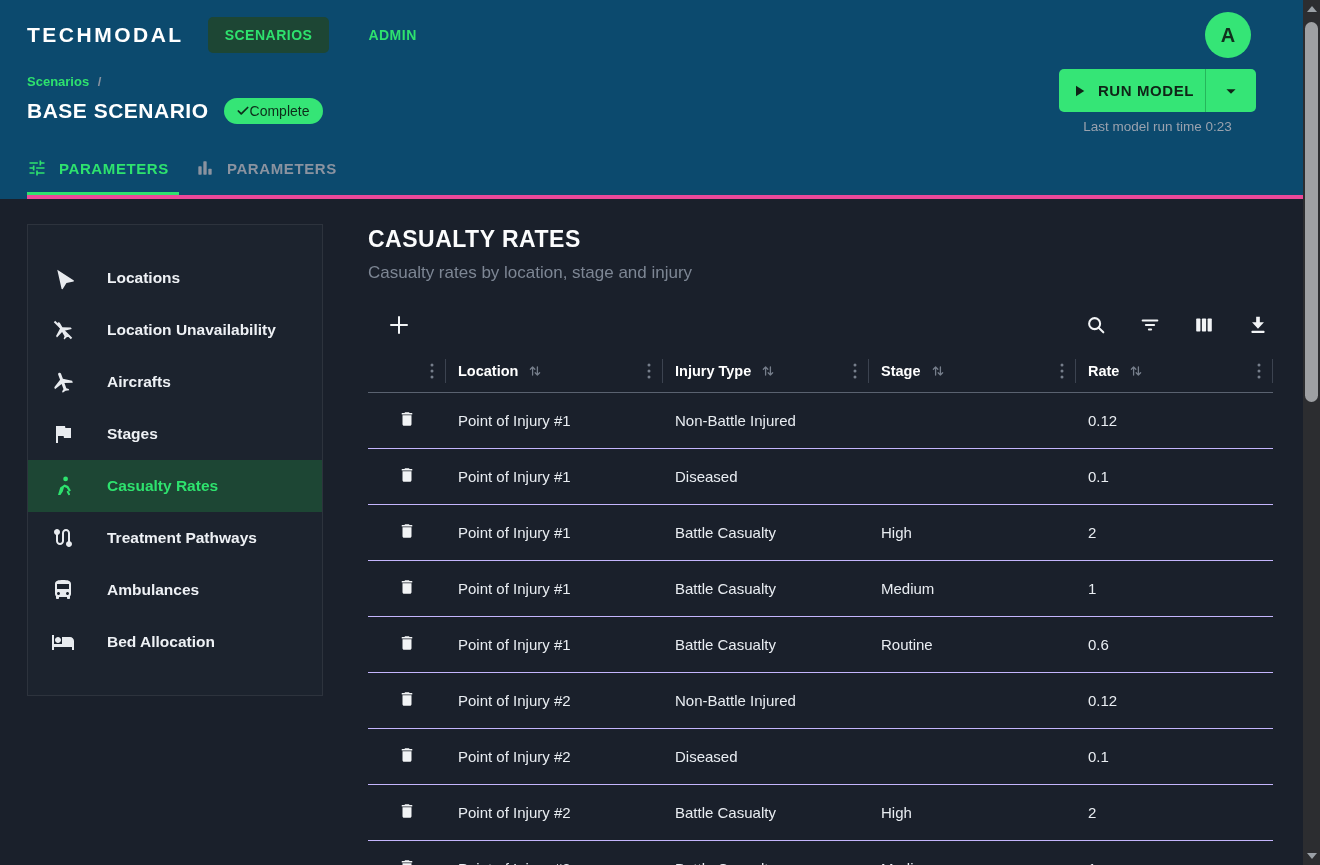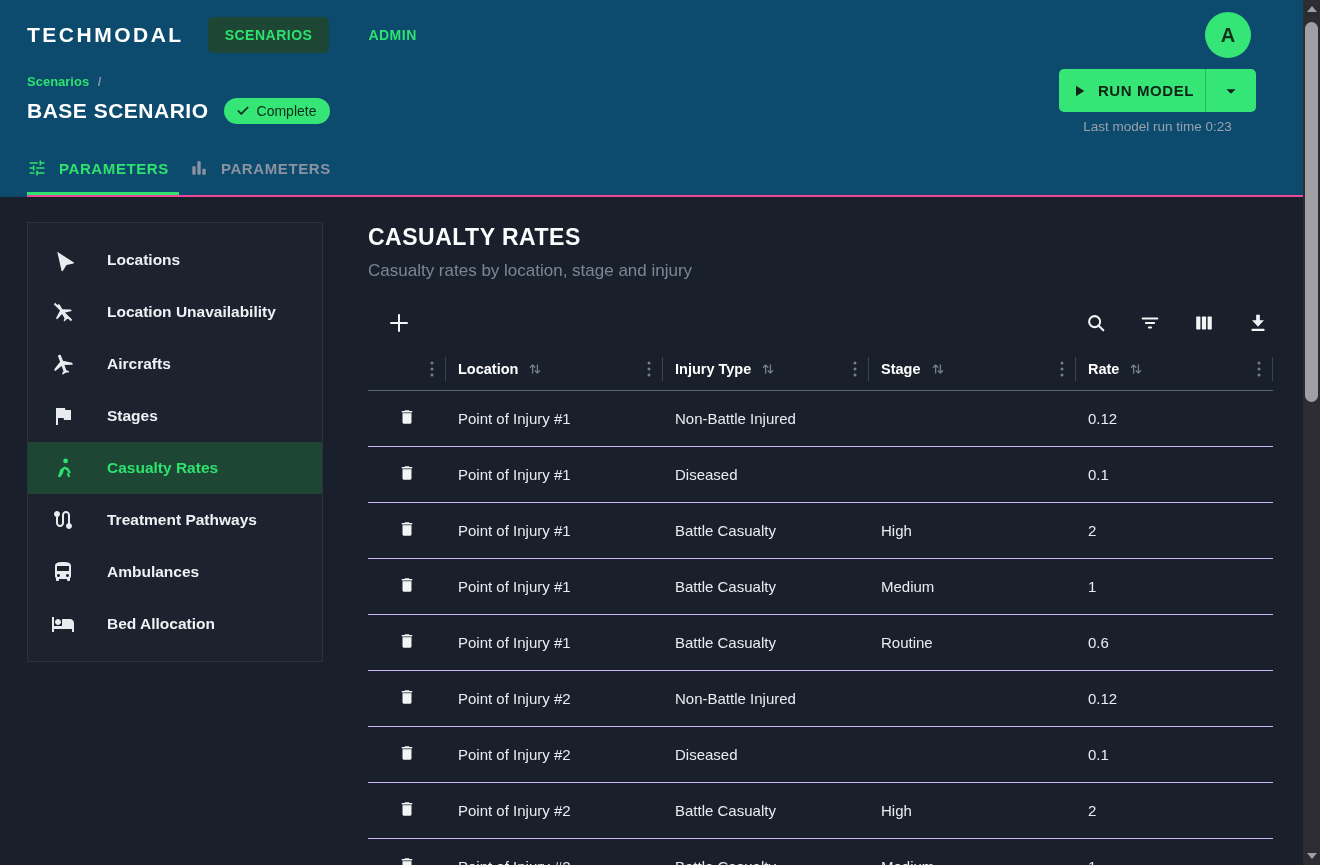--- a/index.html
+++ b/index.html
@@ -20,43 +20,43 @@
               padding:10px 17px; border-radius:5px; cursor:pointer; }
   .nav-item.active { background:#1d4634; }
   .avatar { position:absolute; top:12px; right:52px; width:46px; height:46px; border-radius:50%;
             background:#35e576; color:#11301e; font-size:20px; font-weight:700;
             display:flex; align-items:center; justify-content:center; cursor:pointer; }
   .breadcrumb { font-size:13px; font-weight:700; margin-top:4px; }
   .breadcrumb .parent { color:#2ee26e; cursor:pointer; }
   .breadcrumb .sep { color:#8b93a0; margin-left:5px; }
   .title-row { display:flex; align-items:center; gap:15px; margin-top:7px; height:30px; }
   .scenario-title { font-size:21px; font-weight:800; letter-spacing:.5px; color:#fff; }
-  .status-badge { display:inline-flex; align-items:center; gap:7px; background:#35e576; color:#0d2d1a;
+  .status-badge { display:inline-flex; align-items:center; background:#35e576; color:#0d2d1a;
                   font-size:14px; font-weight:500; border-radius:15px; padding:5px 14px 5px 12px; }
   .run-group { position:absolute; top:69px; right:47px; width:197px; text-align:center; }
   .run-button { display:flex; width:197px; height:43px; background:#35e576; border:none; border-radius:5px;
                 cursor:pointer; overflow:hidden; padding:0; }
   .run-main { flex:1; display:flex; align-items:center; justify-content:center; gap:10px;
               font-family:inherit; font-size:15px; font-weight:700; letter-spacing:.6px; color:#0f2417;
               border-right:1px solid #25b65b; }
   .run-caret { width:50px; display:flex; align-items:center; justify-content:center; }
   .last-run { margin-top:7px; font-size:13.5px; color:#9aa2ae; }
 
   
-  .tabbar { display:flex; gap:10px; margin-top:20px; border-bottom:2px solid #ec4899; }
+  .tabbar { display:flex; gap:16px; margin-top:20px; border-bottom:4px solid #ec4899; }
   .tab { display:flex; align-items:center; gap:12px; font-size:15px; font-weight:700; letter-spacing:.6px;
          color:#8b93a0; padding:12px 10px 14px 0; cursor:pointer; border-bottom:3px solid transparent; }
   .tab.active { color:#2ee26e; border-bottom-color:#2ee26e; }
   .tab svg { flex:0 0 auto; }
 
   
   .content { display:flex; padding:25px 30px 0 27px; height:667px; }
 
   .sidebar { width:296px; flex:0 0 296px; background:#1c232e; border:1px solid #2d333d;
-             padding:11px 0; align-self:flex-start; }
+             padding:27px 0; align-self:flex-start; }
   .side-item { display:flex; align-items:center; height:52px; padding-left:23px; cursor:pointer; }
   .side-item .s-icon { width:24px; height:24px; margin-right:32px; display:flex; align-items:center; justify-content:center; }
   .side-item .s-label { font-size:15.5px; font-weight:600; color:#eef1f5; }
   .side-item.active { background:#1d4634; }
   .side-item.active .s-label { color:#2ee26e; }
 
   .main { flex:1; margin-left:45px; min-width:0; }
   .main-title { font-size:23px; font-weight:600; letter-spacing:.5px; color:#fbfcfd; margin-top:2px; }
   .main-subtitle { font-size:17px; color:#7d8694; margin-top:10px; }
 

